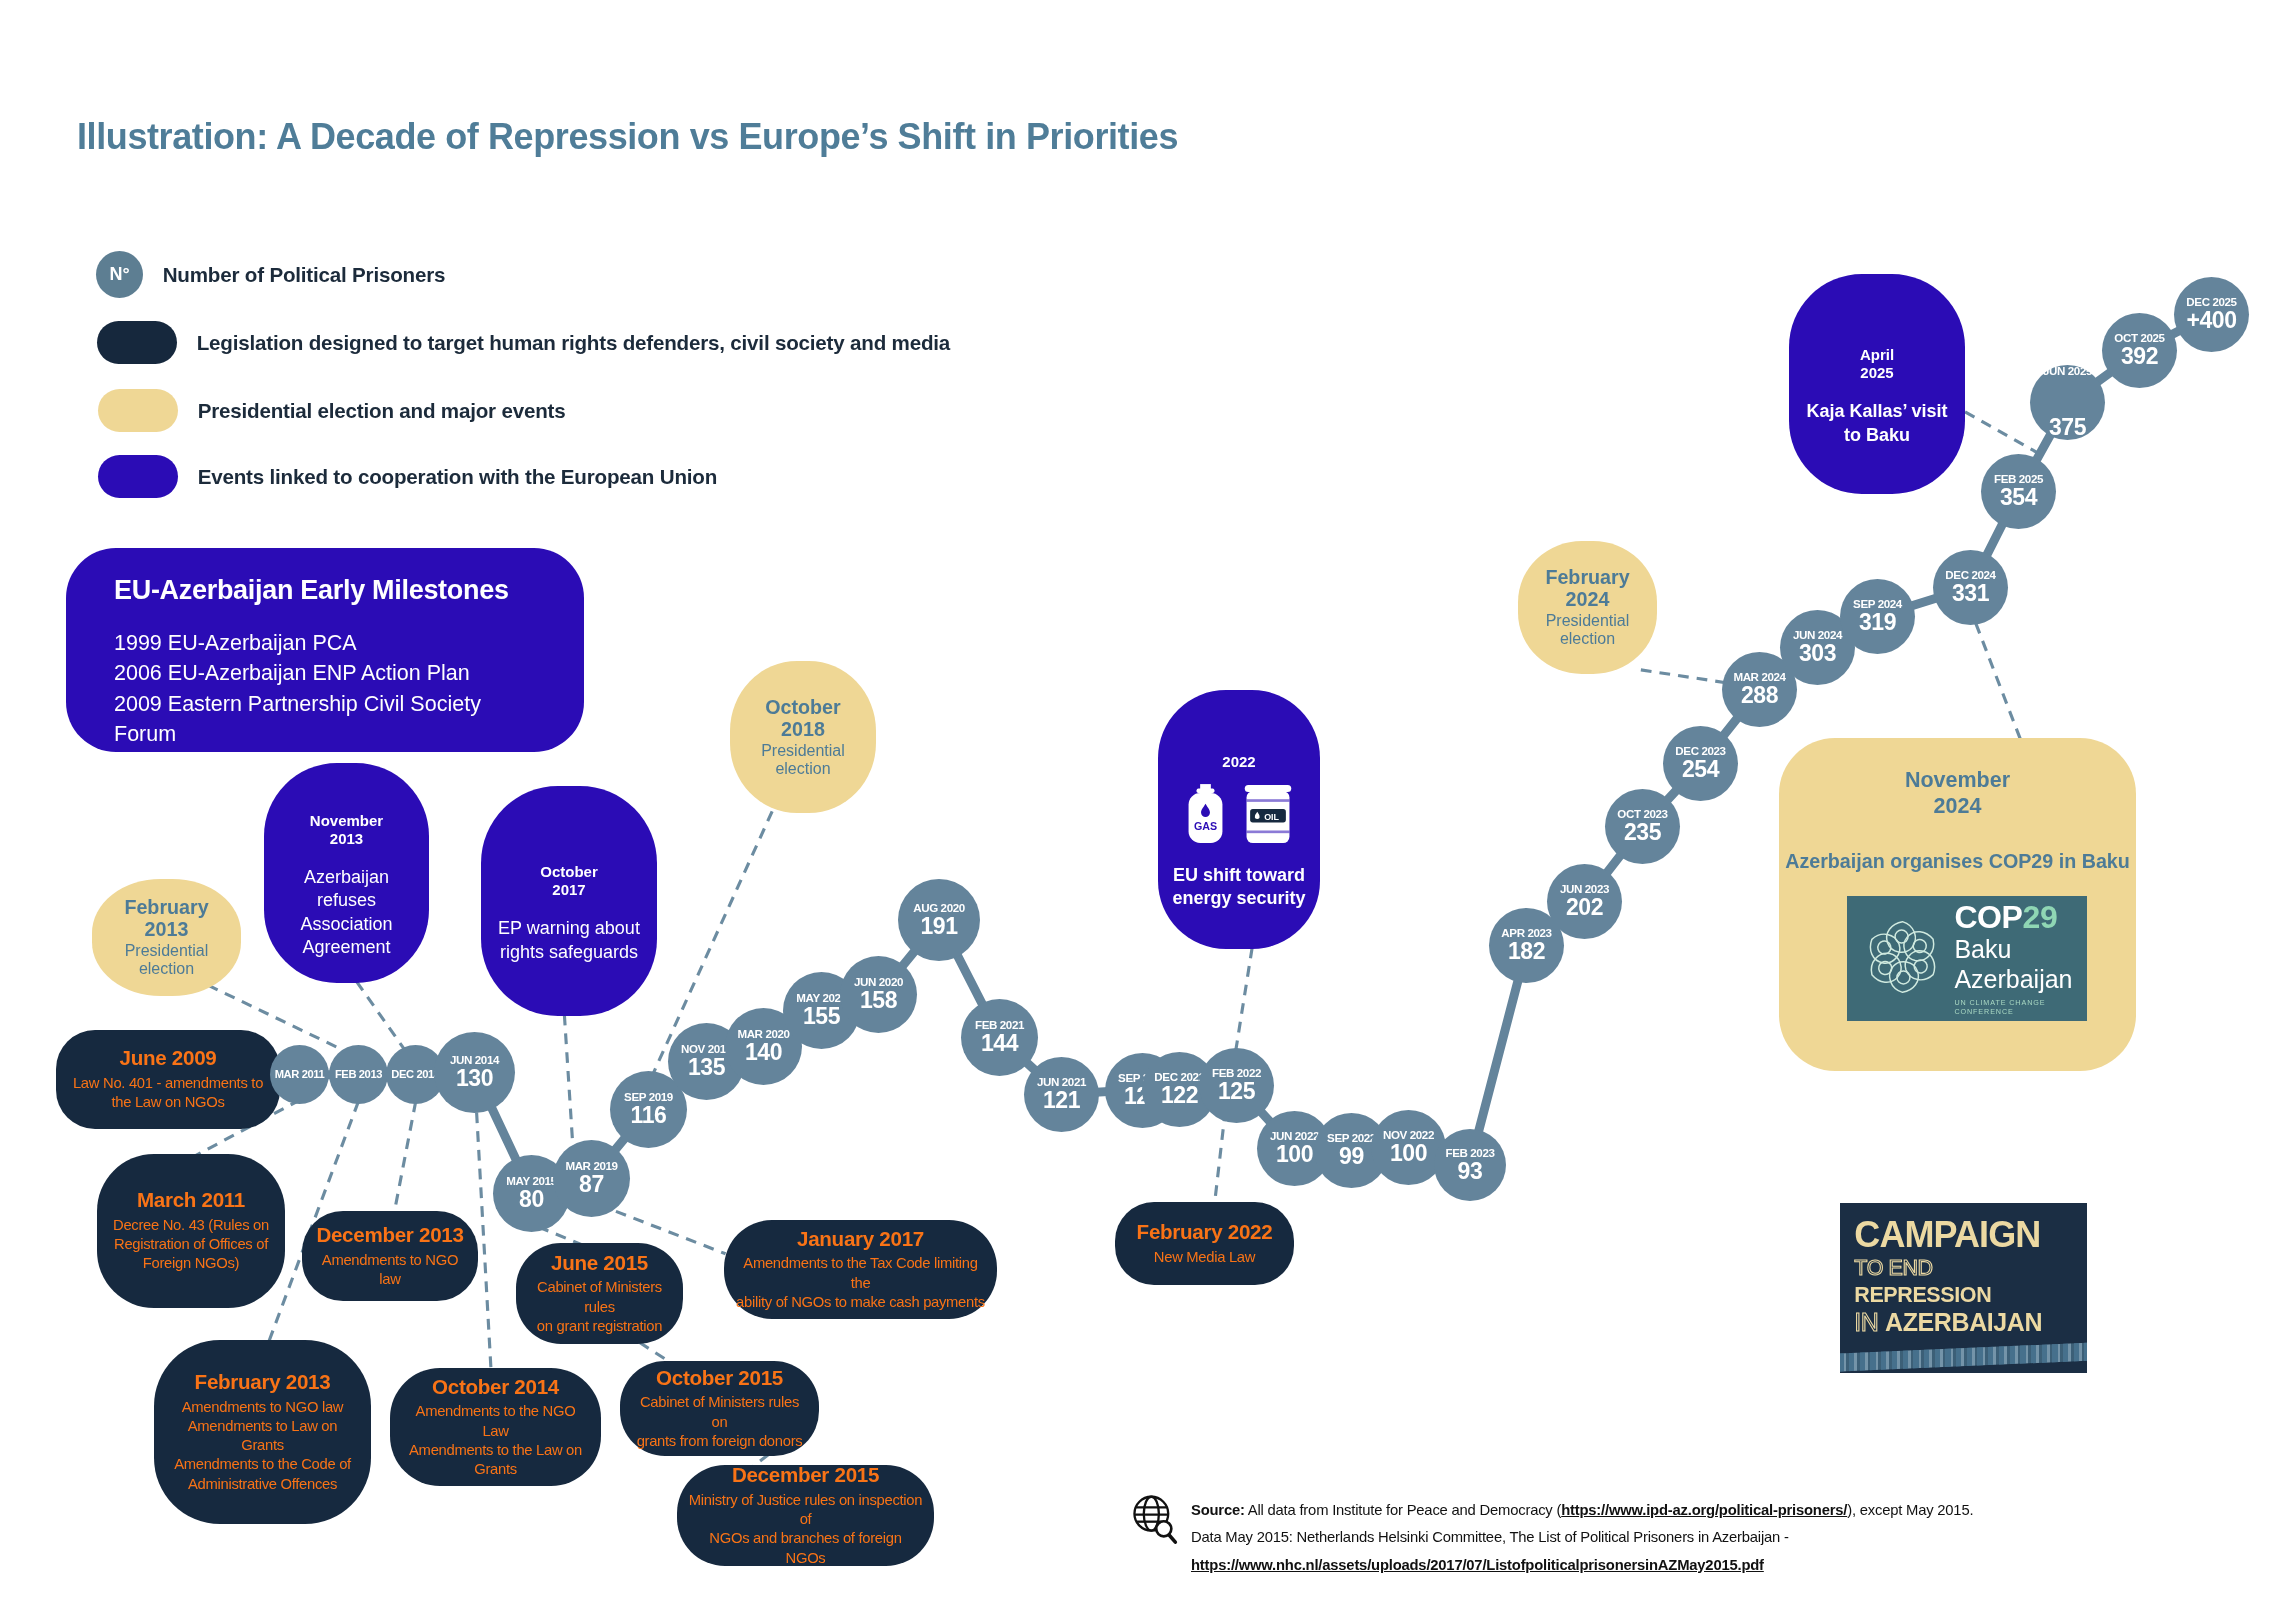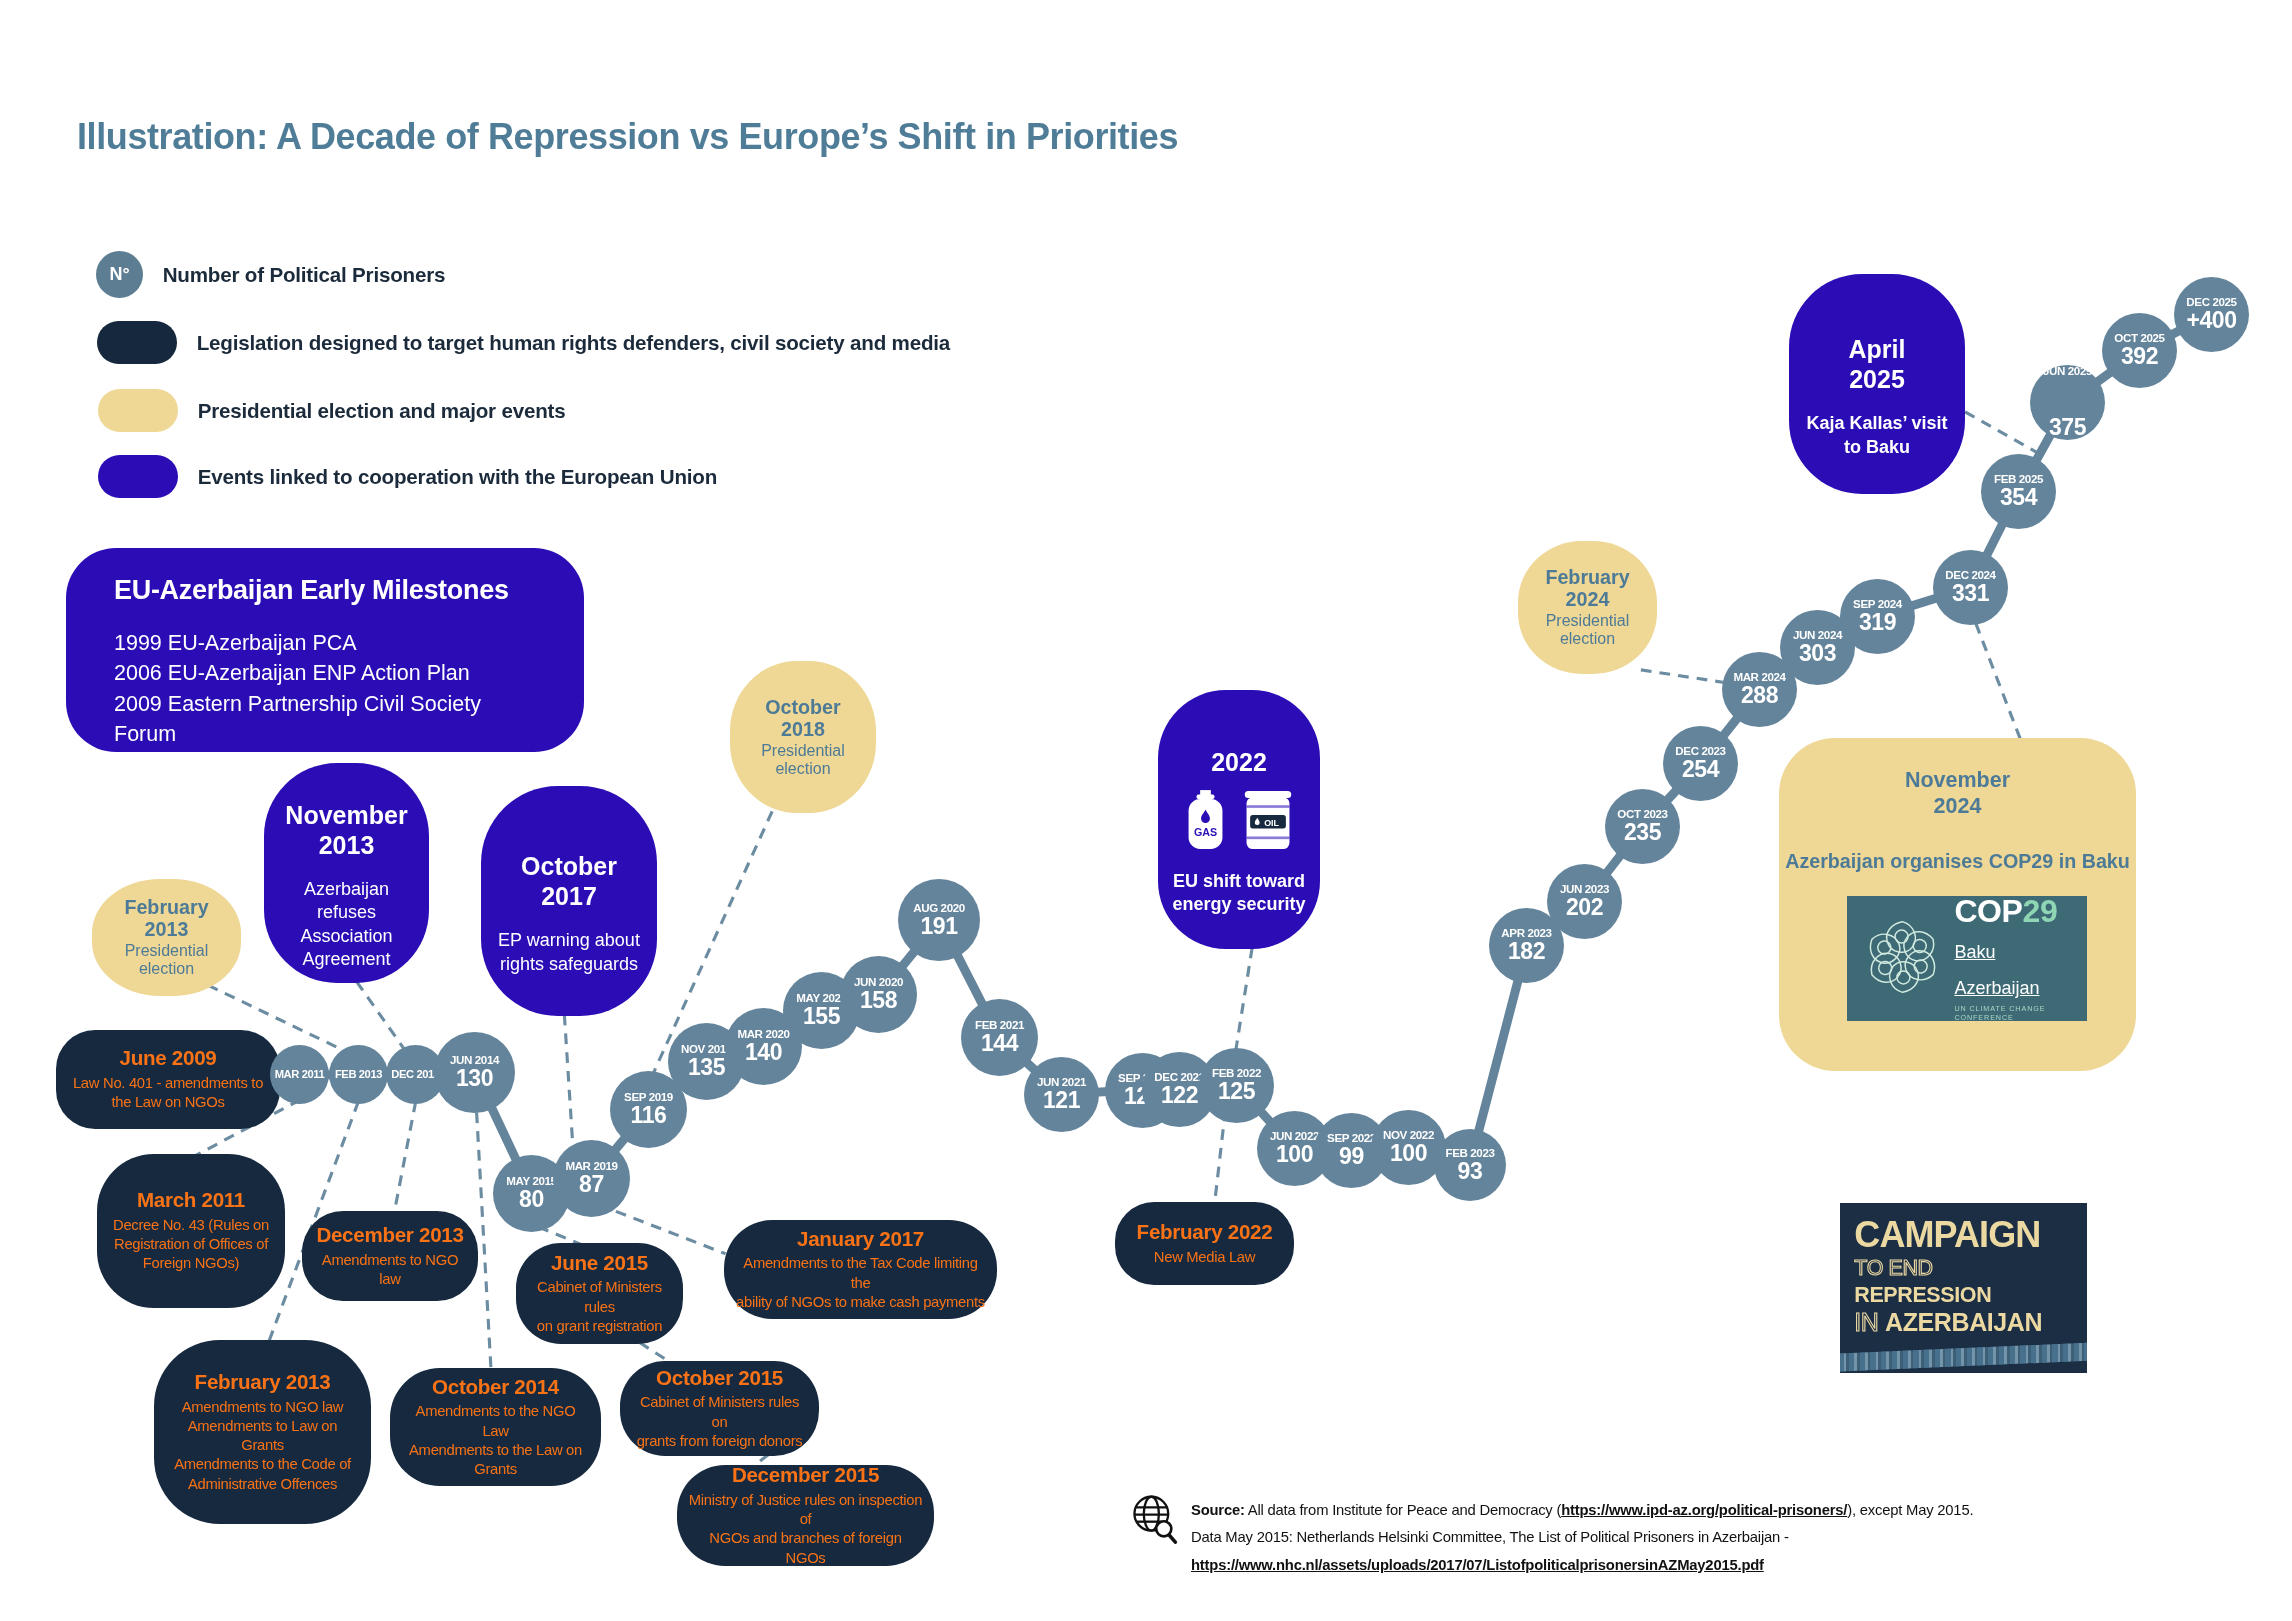--- a/index.html
+++ b/index.html
@@ -56,21 +56,21 @@
   .oct2018  { left:730px; top:661px; width:146px; height:152px; border-radius:46%; }
   .feb2024  { left:1518px; top:541px; width:139px; height:133px; border-radius:46%; }
   .bubble.gold .ev-title { font-size:19.7px; line-height:1.12; }
   .bubble.gold .ev-body  { font-size:16px; font-weight:normal; line-height:1.15; margin-top:1.8px; }
 
   
   .nov2013 { left:264px; top:763px; width:165px; height:220px; border-radius:73px; }
   .oct2017 { left:481px; top:786px; width:176px; height:230px; border-radius:77px; }
   .apr2025 { left:1789px; top:274px; width:176px; height:220px; border-radius:73px; }
   .e2022   { left:1158px; top:690px; width:162px; height:259px; border-radius:68px; }
-  .bubble.blue .ev-title { font-size:25px; line-height:1.2;margin-top:25px; }
+  .bubble.blue .ev-title { font-size:15px; line-height:1.2;margin-top:25px; }
   .bubble.blue .ev-body  { font-size:18px; line-height:1.3; margin-top:18px; padding:0 9px; }
   .e2022 .ev-body { font-weight:bold; font-size:19px; margin-top:10.7px; }
   .icon-row { display:flex; align-items:flex-end; gap:16px; margin-top:12.5px; }
 
   
   .jun2009  { left:56px;  top:1030px; width:224px; height:99px; border-radius:39px; }
   .mar2011b { left:97px; top:1154px; width:188px; height:154px; border-radius:57px; }
   .feb2013b { left:154px; top:1340px; width:217px; height:184px; border-radius:66px; }
   .dec2013b { left:302px; top:1211px; width:176px; height:90px; border-radius:41px; }
   .oct2014  { left:390px; top:1368px; width:211px; height:118px; border-radius:50px; }
@@ -89,21 +89,21 @@
   }
   .nov2024 .ev-title { font-size:21.5px; font-weight:bold; line-height:1.2; margin-top:30px; }
   .nov2024 .ev-body  { font-size:19.7px; font-weight:bold; margin-top:30px; }
   .cop-logo {
     position:absolute; left:68px; top:158px; width:240px; height:125px;
     background:#3e6a76; display:flex; align-items:center; padding:0 9px;
   }
   .cop-text { text-align:left; color:#fff; margin-left:5.4px; }
   .cop-line1 { font-size:32px; font-weight:bold; letter-spacing:-0.4px; line-height:1; }
   .cop-line1 .mint { color:#8fd6b4; }
-  .cop-city { font-size:18px; font-weight:300; line-height:1.1; margin-top:16px;text-decoration:underline; }
+  .cop-city { font-size:25px; font-weight:300; line-height:1.1; margin-top:3px; }
   .cop-tag { font-size:7.2px; letter-spacing:0.9px; color:#a9d8c3; margin-top:4.5px; }
 
   
   .campaign {
     position:absolute; left:1840px; top:1203px; width:247px; height:170px; z-index:2;
     background:#1b2e44; color:#ecd9a2; padding:14.3px 14.3px 0 14.3px; overflow:hidden;
   }
   .cp1 { font-size:36px; font-weight:bold; letter-spacing:-0.9px; line-height:1; }
   .cp2 { font-size:21.5px; line-height:1.25; letter-spacing:-0.4px; margin-top:1.8px; }
   .cp3 { font-size:25px; line-height:1.1; letter-spacing:-0.4px; }

